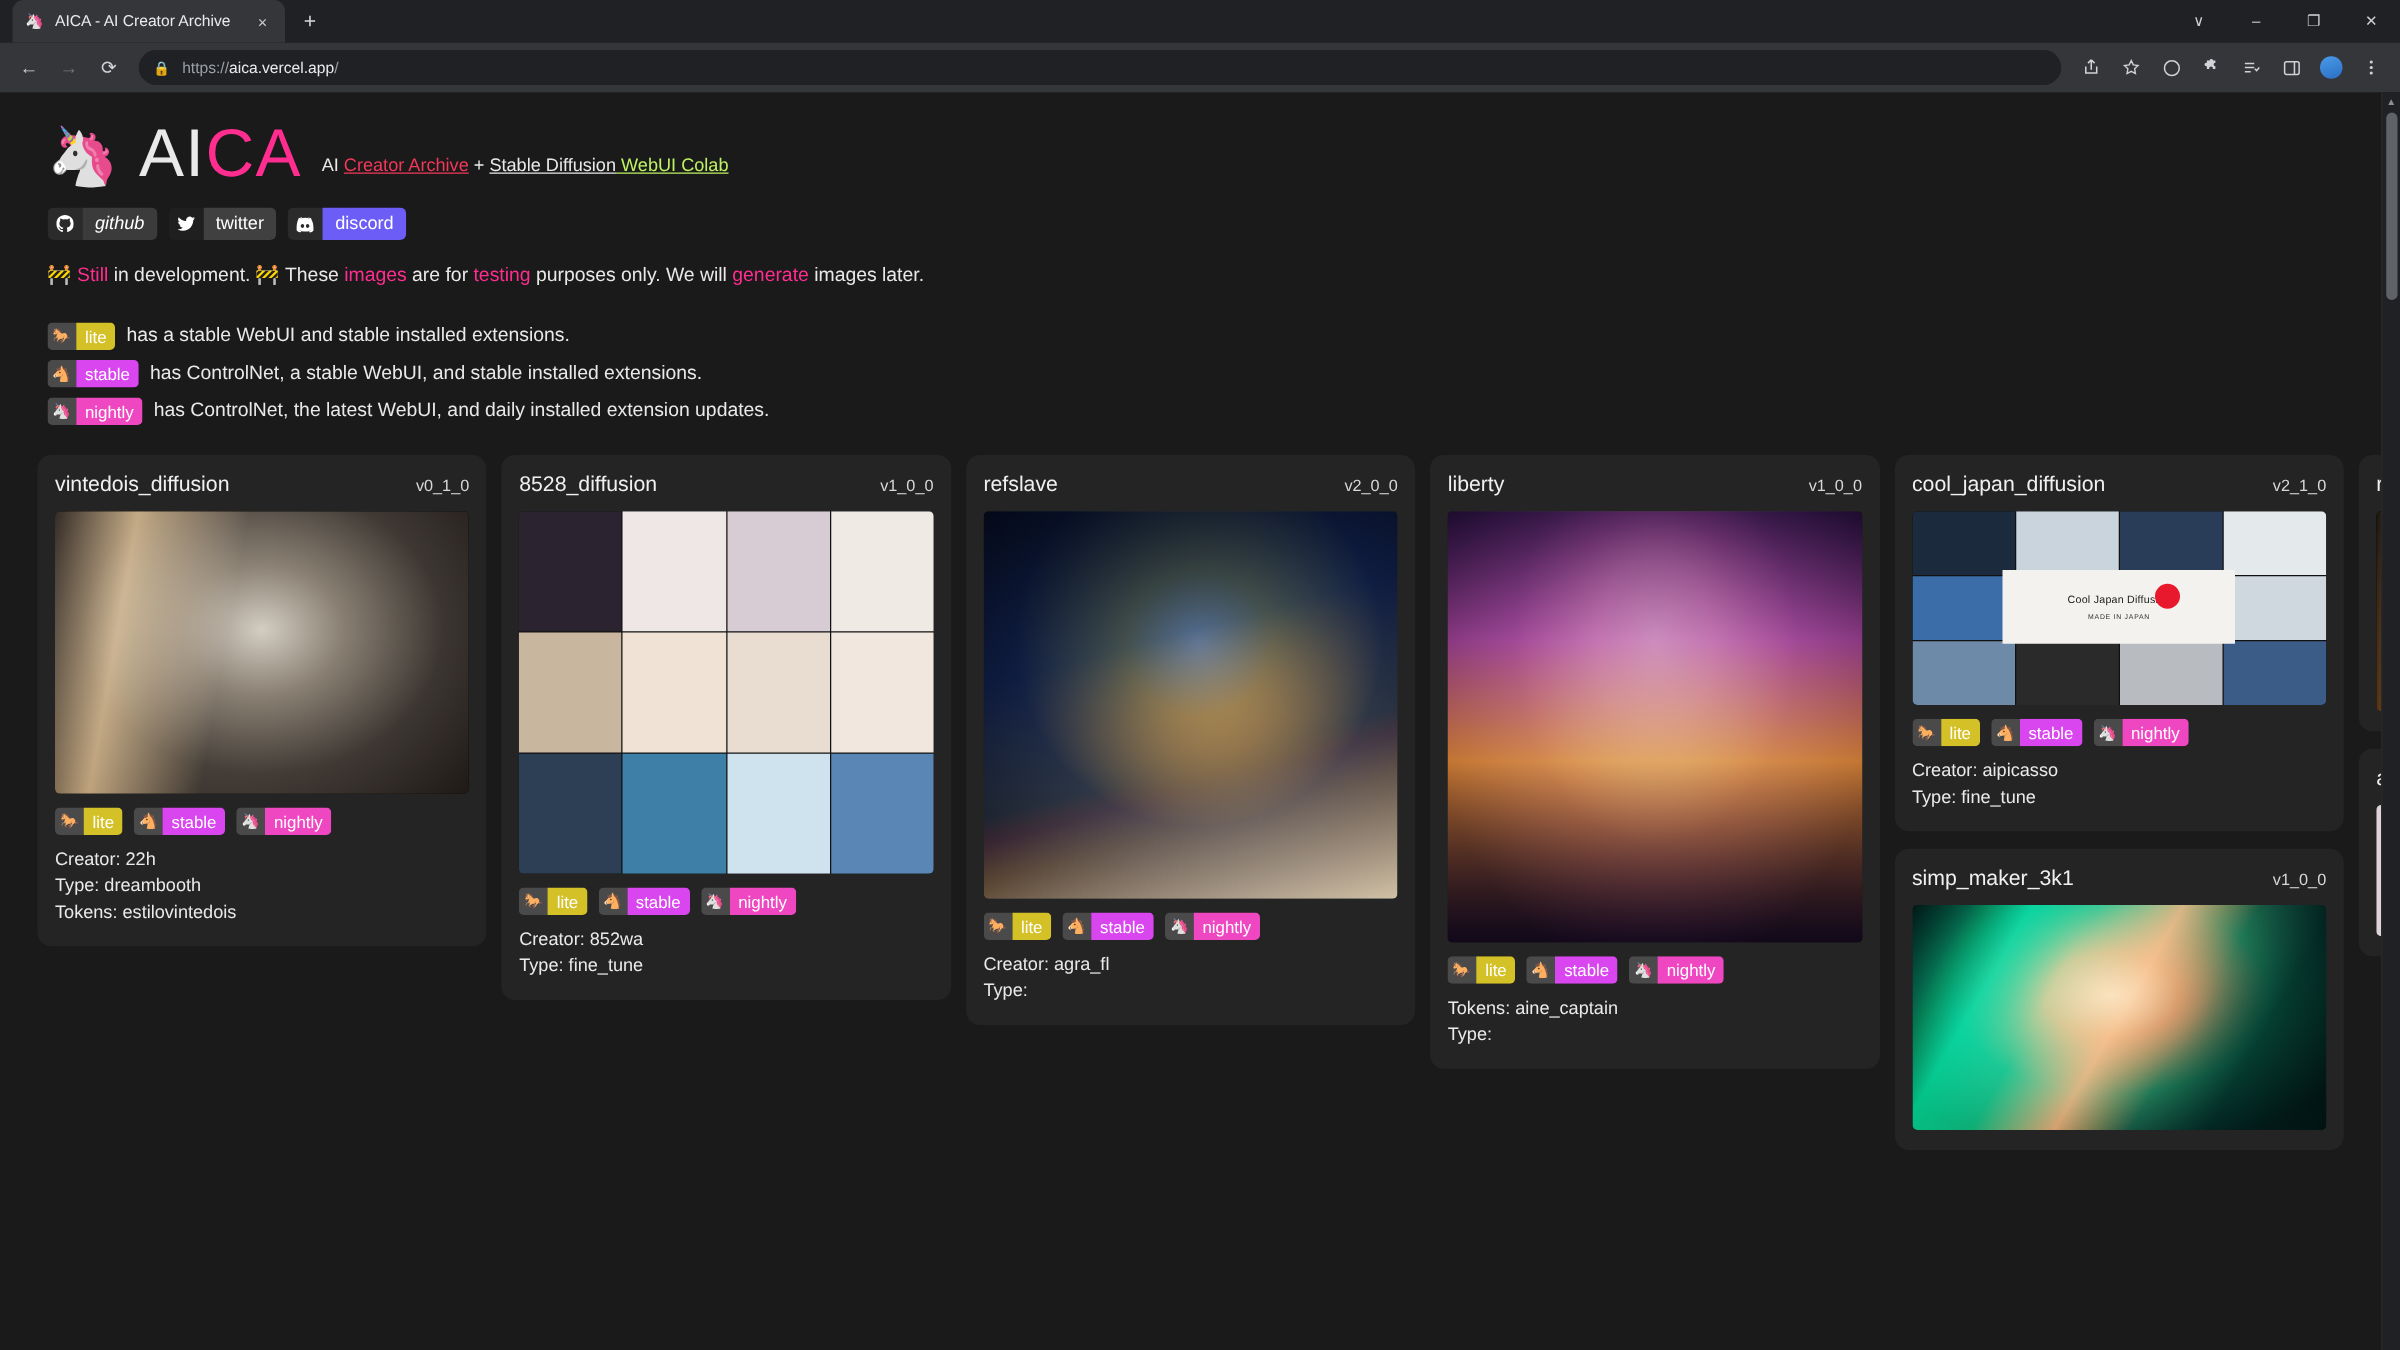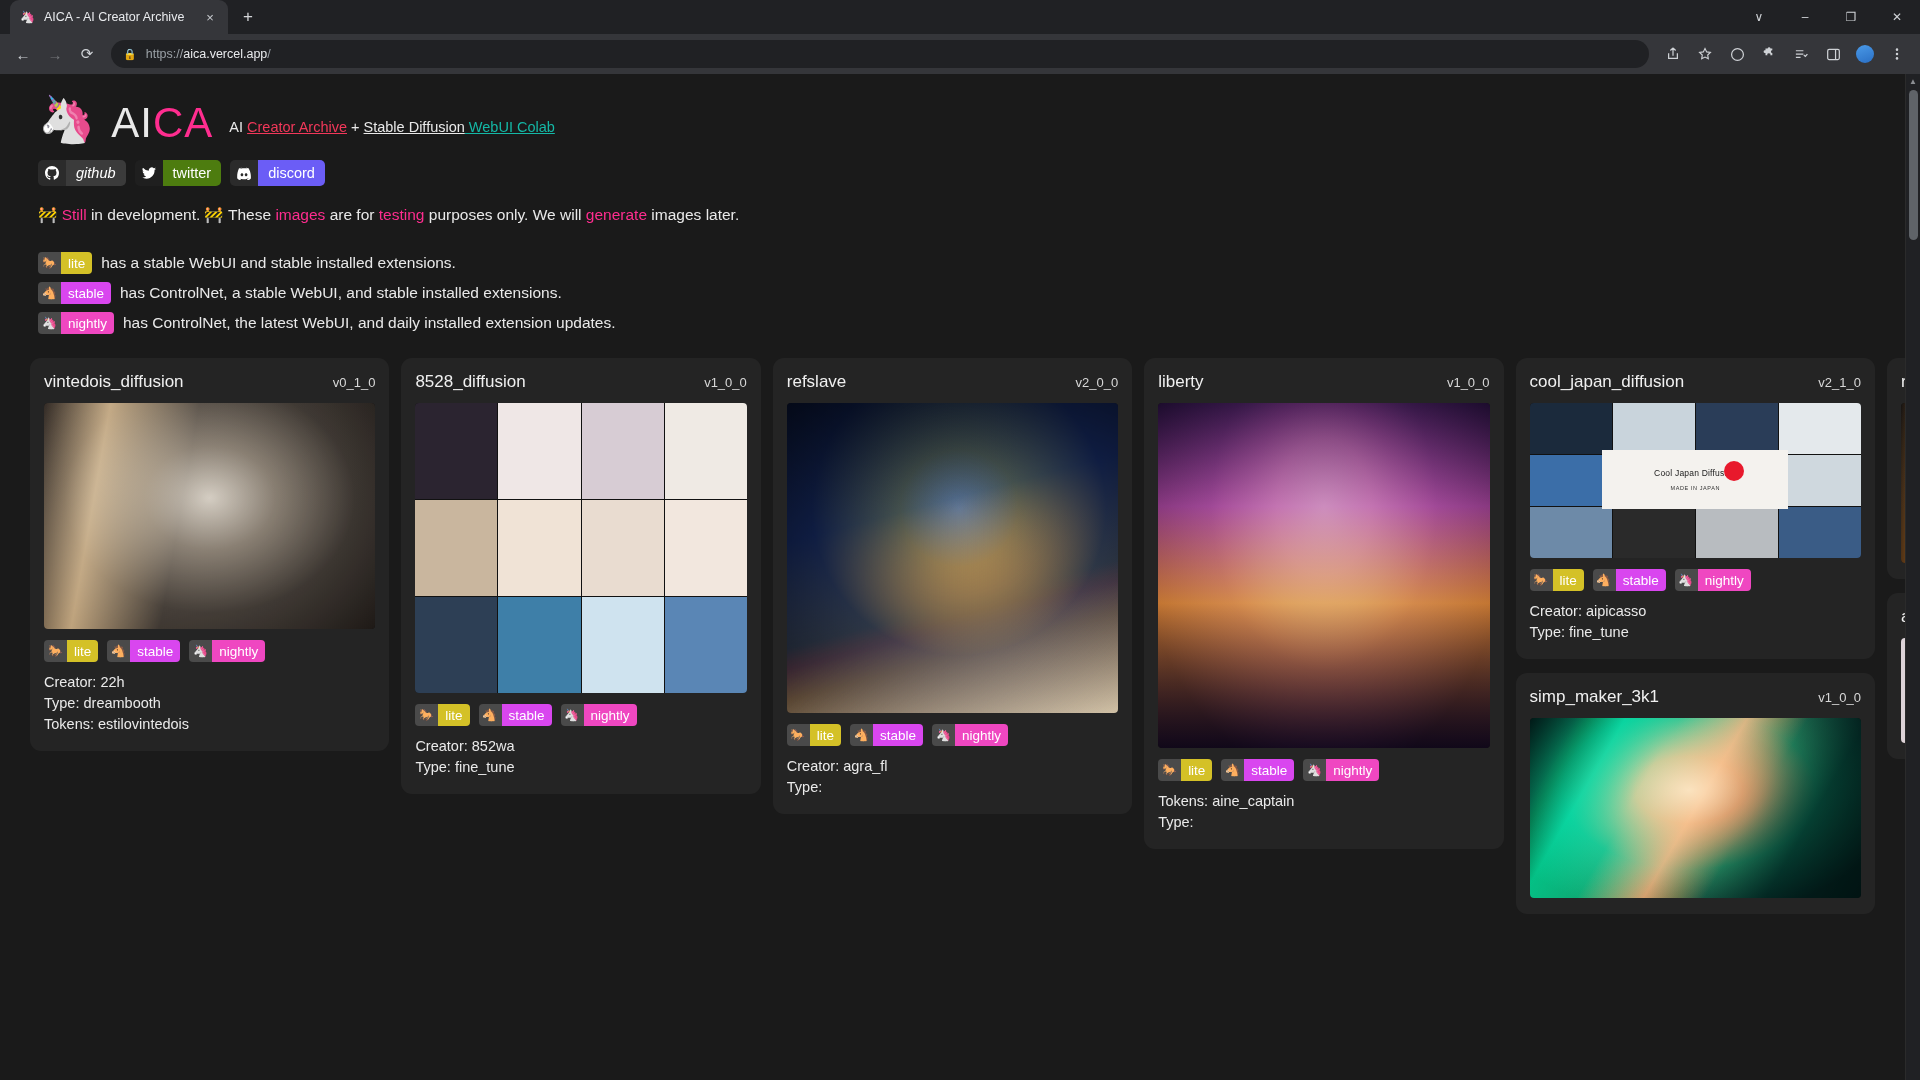--- a/index.html
+++ b/index.html
@@ -65,44 +65,44 @@
   }
   .page {
     flex:1; overflow:hidden; position:relative;
     padding: 22px 0 0 0;
   }
   .inner { padding: 0 38px; }
 
   
   .brandrow { display:flex; align-items:flex-end; gap:16px; }
   .unicorn { font-size:46px; line-height:1; margin-bottom:2px; }
-  .aica { font-size:42px; letter-spacing:1px; line-height:1; font-weight:400; }
+  .aica { font-size:54px; letter-spacing:1px; line-height:1; font-weight:400; }
   .aica .ai { color:#e9e9e9; }
   .aica .ca { color:#ff2d8f; }
   .subtitle { font-size:14.5px; color:#e9e9e9; margin-bottom:9px; }
   .subtitle a { text-decoration:underline; }
   .sub-red { color:#f2385a; }
   .sub-white { color:#e9e9e9; }
-  .sub-pink { color:#14b8a6; }
+  .sub-pink { color:#bef264; }
 
   .badges-row { display:flex; gap:9px; margin-top:16px; }
   .shield {
     display:flex; height:26px; border-radius:5px; overflow:hidden;
     font-size:14px; align-items:stretch;
   }
   .shield .lhs {
     background:#2b2b2b; display:flex;align-items:center;justify-content:center;
     padding:0 7px; font-size:14px; color:#fff;
   }
   .shield .rhs {
     display:flex;align-items:center; padding:0 10px; color:#fff; font-size:14.5px;
   }
   .sh-github .rhs { background:#3b3b3b;font-style:italic; }
   .sh-twitter .lhs { background:#1f1f1f; }
-  .sh-twitter .rhs { background:#4d7c0f; }
+  .sh-twitter .rhs { background:#404040; }
   .sh-discord .lhs { background:#2b2b2b; }
   .sh-discord .rhs { background:#6b5df6; }
 
   .notice { margin-top:17px; font-size:15.5px; color:#e9e9e9; line-height:1.5; }
   .notice .pk { color:#ff2d8f; }
 
   .legend { margin-top:26px; display:flex; flex-direction:column; gap:8px; }
   .legend-row { display:flex; align-items:center; gap:9px; font-size:15.5px; color:#e9e9e9; }
   .tagbadge {
     display:inline-flex; height:22px; border-radius:4px; overflow:hidden; align-items:stretch;

